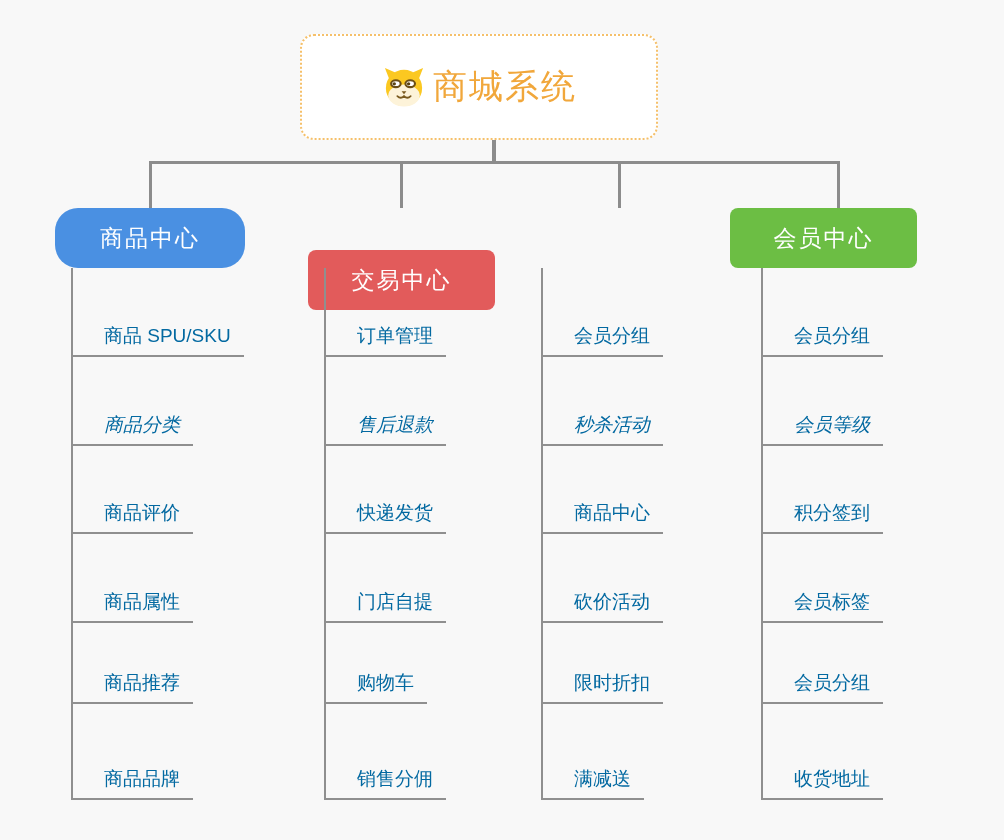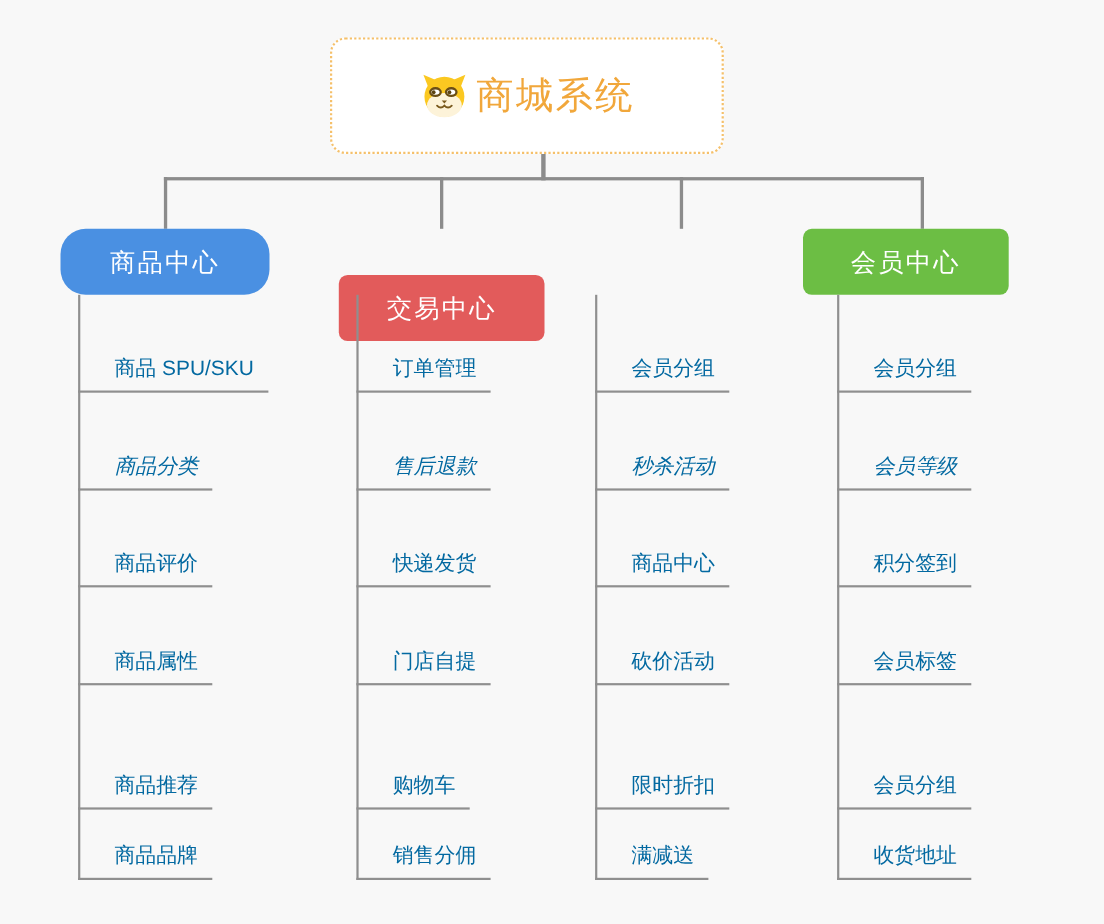--- a/index.html
+++ b/index.html
@@ -79,21 +79,21 @@
     line-height: 30px;
     color: #0369a1;
     padding: 0 13px 4px 33px;
     border-bottom: 2px solid #8F8F8F;
     width: max-content;
   }
   .r0 { top: 321px; }
   .r1 { top: 410px; font-style: italic; }
   .r2 { top: 498px; }
   .r3 { top: 587px; }
-  .r4 { top: 700px; }
+  .r4 { top: 668px; }
   .r5 { top: 764px; }
 </style>
 </head>
 <body>
 
 <div class="canvas">
 
   <div class="conn" style="left:492px;top:140px;width:4px;height:24px"></div>
   <div class="conn" style="left:149px;top:161px;width:691px;height:3px"></div>
   <div class="conn" style="left:149px;top:161px;width:3px;height:47px"></div>

